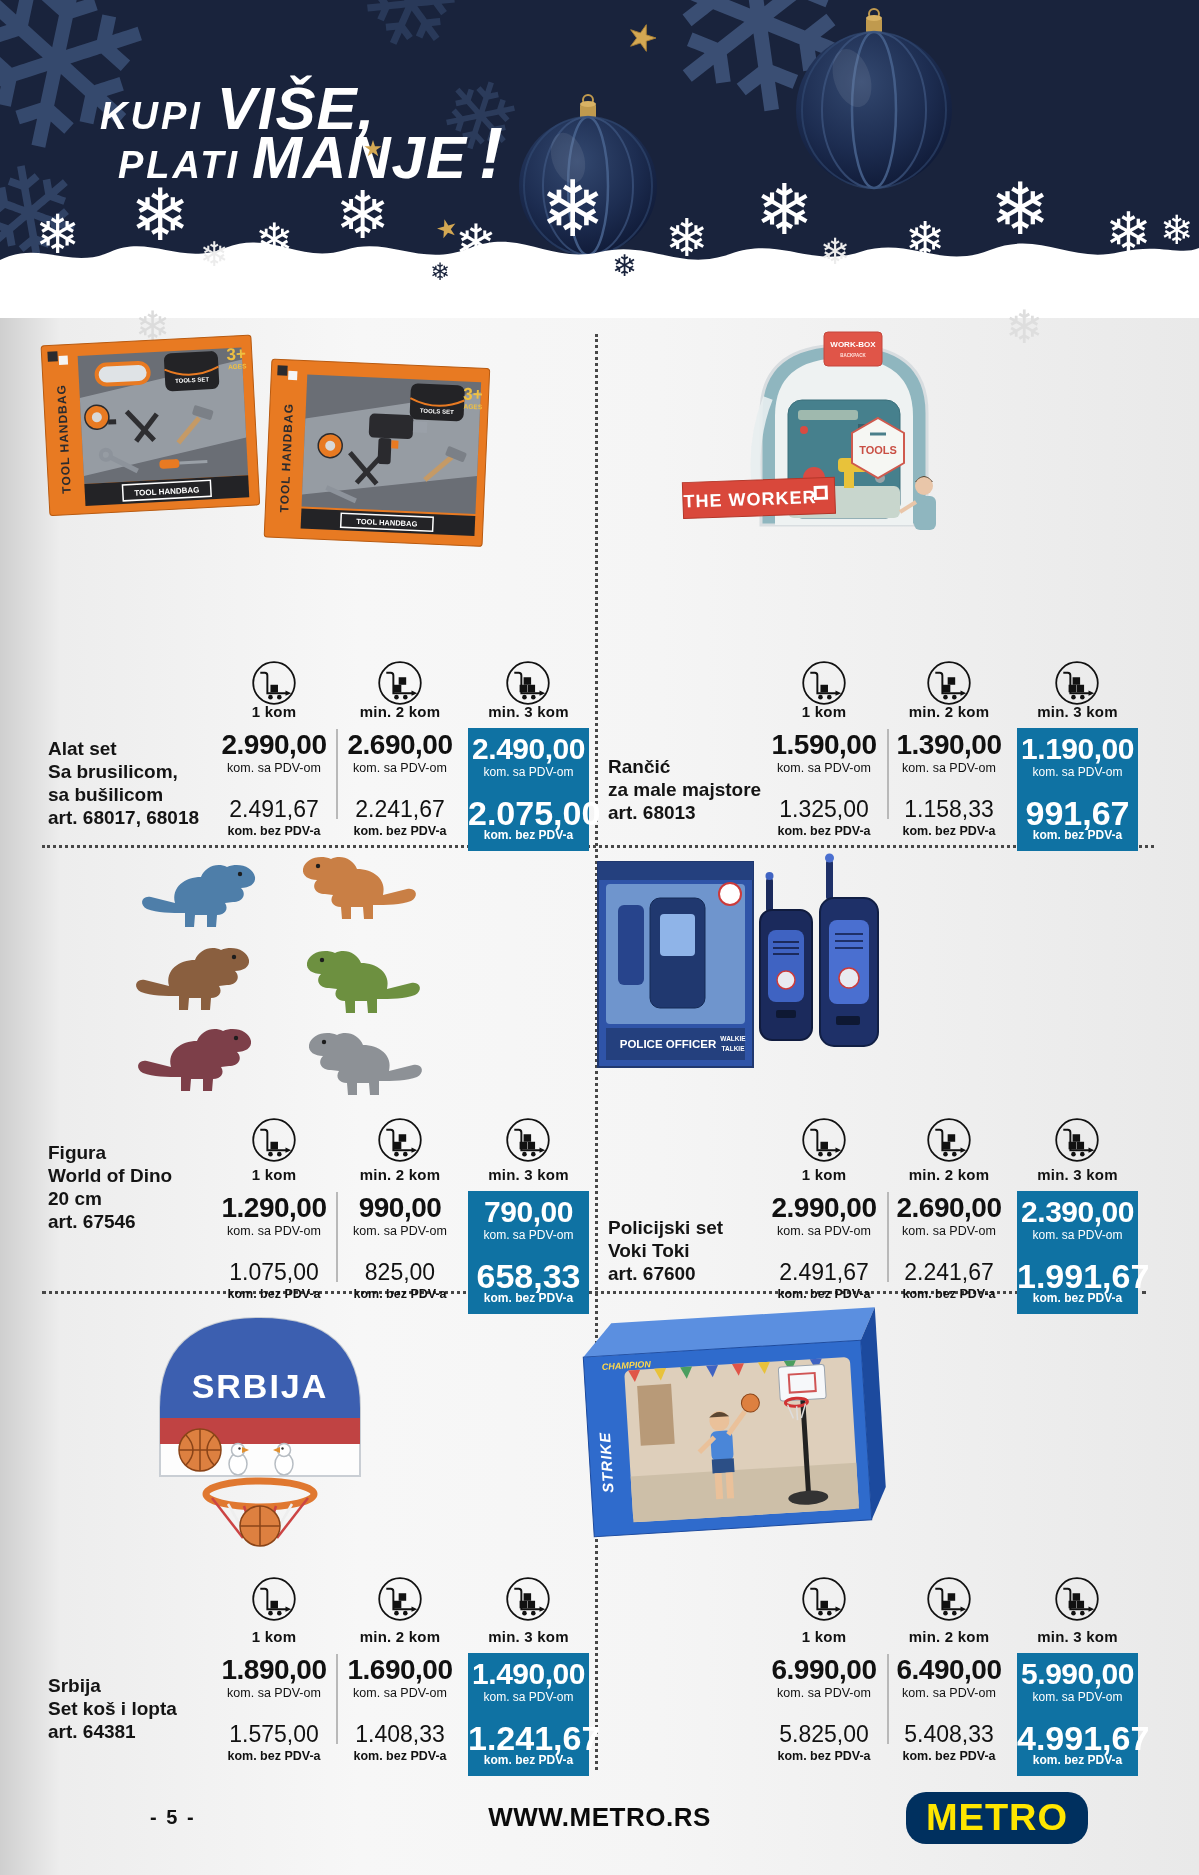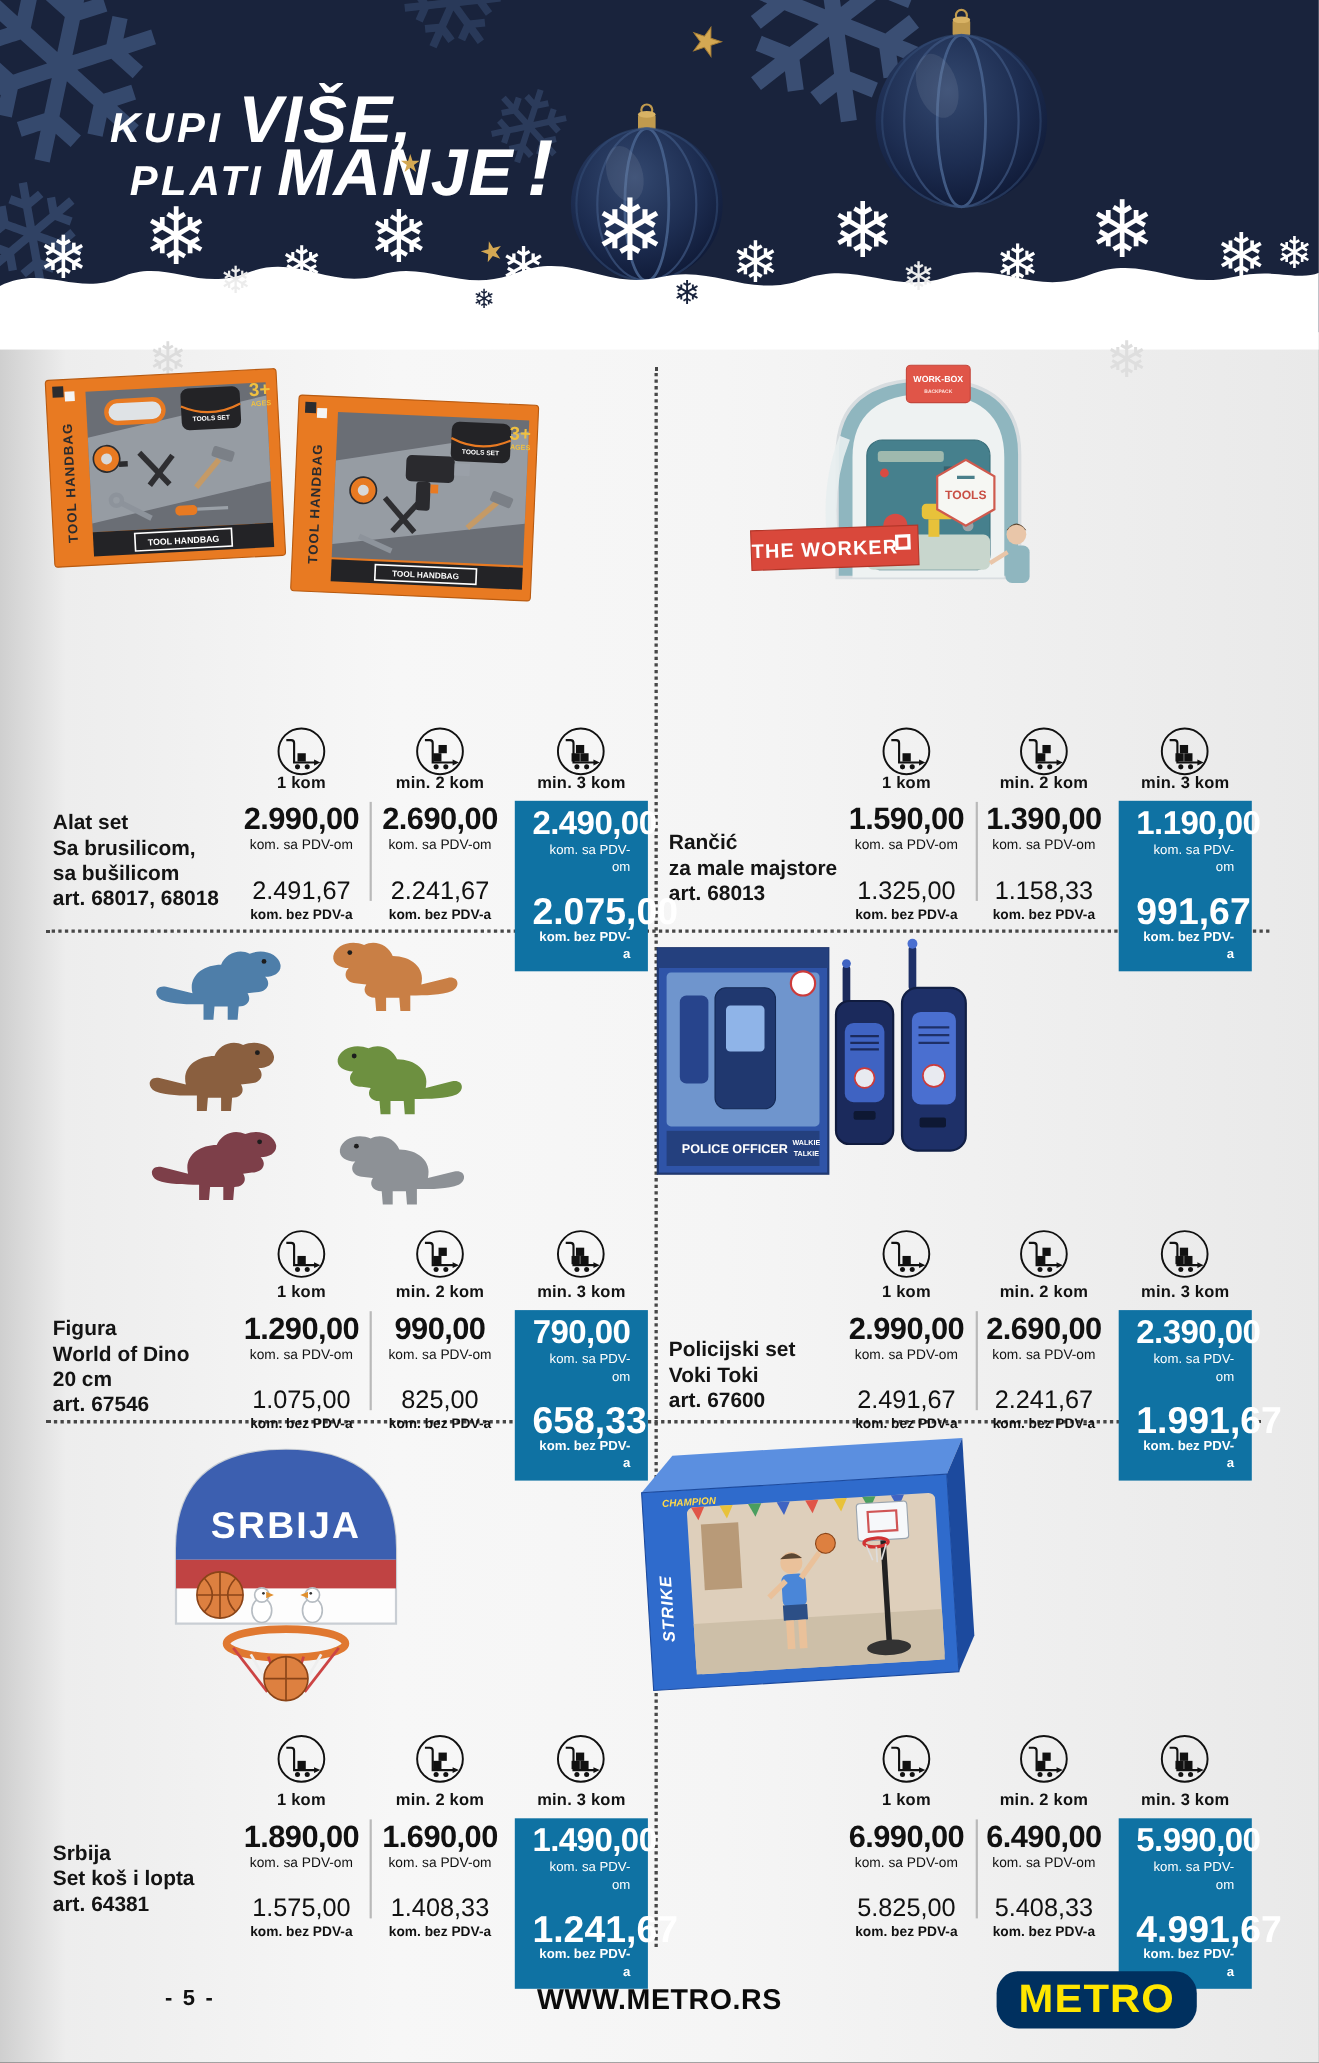--- a/index.html
+++ b/index.html
@@ -30,21 +30,21 @@
   .pimg{position:absolute;}
   .pname{position:absolute;font-size:19px;font-weight:700;line-height:23px;color:#141414;}
   .cart{position:absolute;width:46px;height:46px;}
   .cell{position:absolute;width:118px;text-align:center;color:#111;}
   .cell .tl{font-size:15px;font-weight:700;height:25px;letter-spacing:.2px;}
   .cell .pv{font-size:28px;font-weight:700;letter-spacing:-.5px;line-height:31px;margin-top:1px;}
   .cell .lv{font-size:12.5px;font-weight:400;line-height:16px;}
   .cell .pw{font-size:23px;font-weight:400;line-height:27px;margin-top:20px;}
   .cell .lw{font-size:12.5px;font-weight:700;line-height:16px;}
   .cell.hl{width:121px;}
-  .cell.hl .box{background:var(--blue);color:#fff;padding:4px 16px 8px;text-align:right;}
+  .cell.hl .box{background:var(--blue);color:#fff;padding:4px 0 8px;}
   .cell.hl .pv{font-size:30px;}
   .cell.hl .pw{font-size:34px;font-weight:700;}
   .cell.hl .lv,.cell.hl .lw{font-size:12px;}
 
   
   .pgnum{position:absolute;left:150px;top:1806px;font-size:20px;font-weight:700;letter-spacing:2px;color:#111;}
   .site{position:absolute;left:0;top:1802px;width:1199px;text-align:center;font-size:26px;font-weight:700;letter-spacing:.5px;color:#0b0b0b;}
   .metro{position:absolute;left:906px;top:1792px;width:182px;height:52px;background:#00305f;
          display:flex;align-items:center;justify-content:center;border-radius:20px;}
   .metro span{color:#ffe600;font-size:38px;font-weight:700;letter-spacing:1px;transform:scaleY(.95);}
@@ -472,21 +472,21 @@
     <div class="box">
       <div class="pv">1.190,00</div>
       <div class="lv">kom. sa PDV-om</div>
       <div class="pw">991,67</div>
       <div class="lw">kom. bez PDV-a</div>
     </div>
   </div>
   <div class="vsep" style="left:336px;top:729px;height:90px"></div>
   <div class="vsep" style="left:887px;top:729px;height:90px"></div>
 
-  <div class="pname" style="left:48px;top:1197px">
+  <div class="pname" style="left:48px;top:1141px">
     <div>Figura</div>
     <div>World of Dino</div>
     <div>20 cm</div>
     <div>art. 67546</div>
   </div>
   <div class="pname" style="left:608px;top:1216px">
     <div>Policijski set</div>
     <div>Voki Toki</div>
     <div>art. 67600</div>
   </div>

